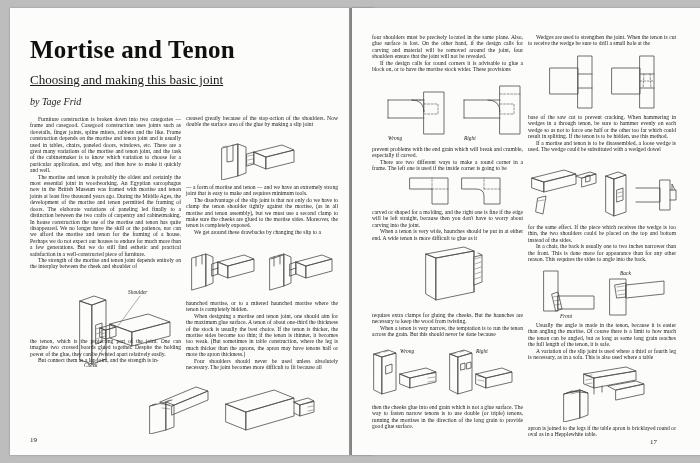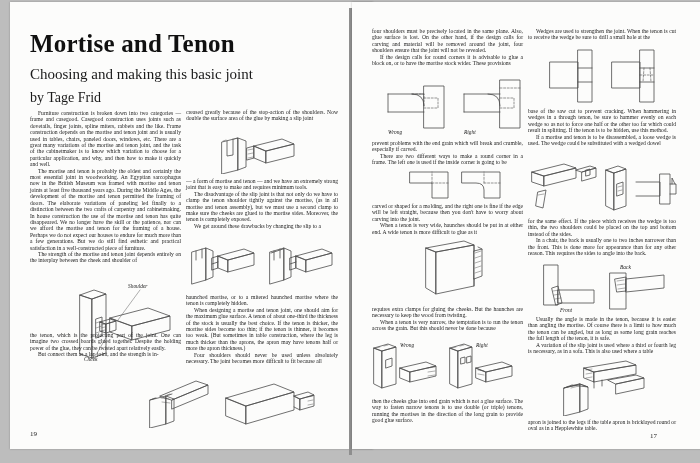--- a/index.html
+++ b/index.html
@@ -1,26 +1,26 @@
 <!DOCTYPE html>
 <html><head>
 <meta charset="utf-8">
 <style>
   html,body{margin:0;padding:0;}
   body{width:700px;height:463px;background:#bdbdbd;overflow:hidden;
        font-family:"Liberation Serif",serif;}
   .spread{position:absolute;left:0;top:0;width:700px;height:463px;}
-  .page{position:absolute;top:2px;height:447px;background:#fcfcfb;box-shadow:0 0 2px rgba(0,0,0,.25);padding-left:24px;}
+  .page{position:absolute;top:8px;height:447px;background:#fcfcfb;box-shadow:0 0 2px rgba(0,0,0,.25);padding-left:24px;}
   .page-left{left:10px;width:339px;}
   .page-right{left:352px;width:354px;}
   .gutter{position:absolute;left:349px;top:8px;width:3px;height:447px;background:#8e8e8e;}
 
   .title{position:absolute;left:20px;top:28px;font-size:25px;font-weight:bold;color:#101010;letter-spacing:.2px;}
-  .subtitle{position:absolute;left:20px;top:64px;font-size:15px;color:#1a1a1a;}
-  .byline{position:absolute;left:20px;top:88px;font-size:14px;color:#1a1a1a;}
+  .subtitle{position:absolute;left:20px;top:64px;font-size:13px;color:#1a1a1a;text-decoration:underline;}
+  .byline{position:absolute;left:20px;top:88px;font-size:10px;font-style:italic;color:#1a1a1a;}
   .pageno{position:absolute;font-size:7px;color:#222;}
 
   .tb{position:absolute;text-align:justify;font-size:5.6px;line-height:6.4px;color:#1c1c1c;}
   .tb p{margin:0;}
   .tb p.ind{text-indent:8px;}
 
   .fig{position:absolute;}
   .fig svg{width:100%;height:100%;display:block;}
   .fig polygon,.fig path,.fig rect{fill:none;stroke:#4d4d4d;stroke-width:.8;stroke-linejoin:round;stroke-linecap:round;}
   .fig .h{stroke-width:.45;}

